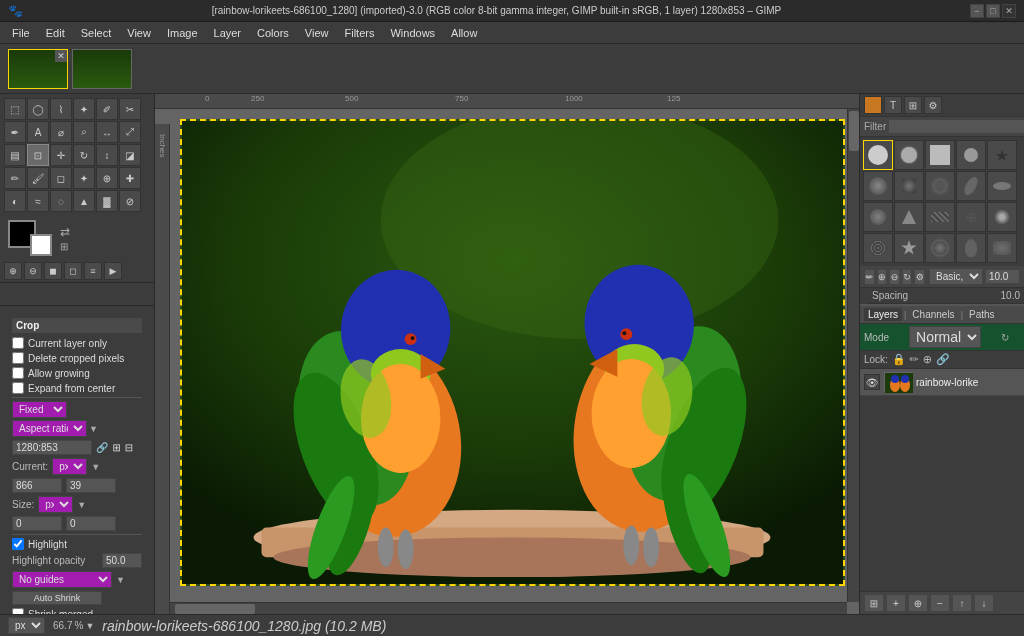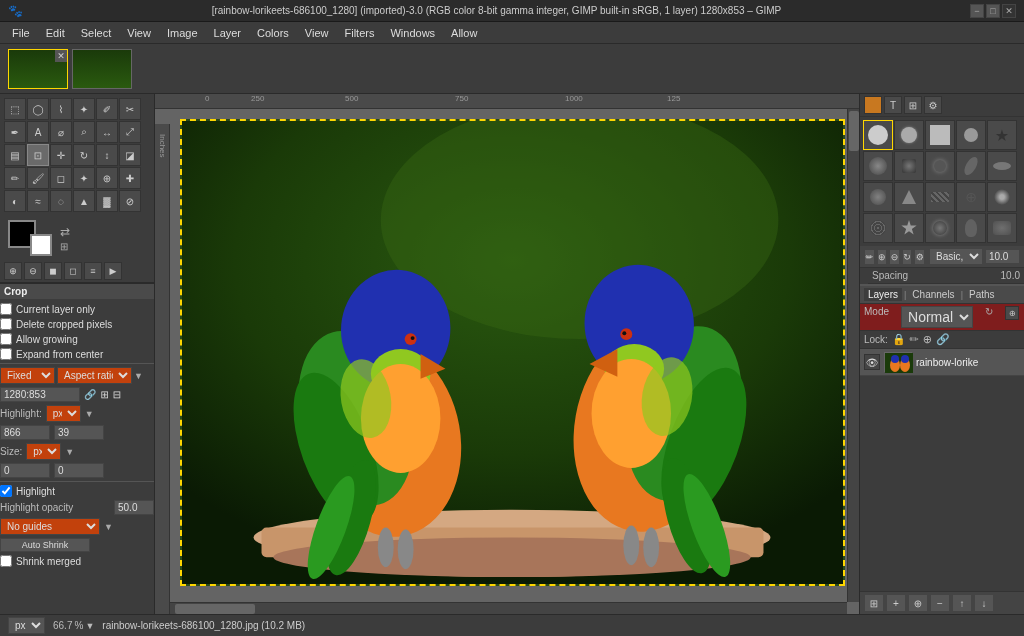--- a/index.html
+++ b/index.html
@@ -85,25 +85,26 @@
     
     #color-swatches {
       padding: 4px 8px;
       display: flex;
       align-items: center;
       gap: 4px;
     }
 
     
     #tool-options {
-      padding: 0;
+      padding: 12px;
       font-size: 10px;
       flex: 1;
       overflow-y: auto;
       border-top: 1px solid #2a2a2a;
+      margin-top: 22px;
     }
     #tool-options-header {
       background: #4a4a4a;
       padding: 2px 4px;
       font-size: 10px;
       font-weight: bold;
       color: #eee;
       margin-bottom: 4px;
     }
     .option-row {
@@ -116,21 +117,21 @@
     .option-checkbox { width: 12px; height: 12px; cursor: pointer; }
     .option-input {
       background: #555;
       border: 1px solid #444;
       color: #ddd;
       font-size: 10px;
       padding: 1px 3px;
       width: 60px;
     }
     .option-select {
-      background: #c2410c;
+      background: #a21caf;
       border: 1px solid #444;
       color: #ddd;
       font-size: 10px;
       padding: 1px 2px;
       width: 80px;
     }
     .option-btn {
       background: #555;
       border: 1px solid #444;
       color: #ddd;
@@ -294,24 +295,24 @@
     }
     .layer-tab {
       padding: 1px 4px;
       font-size: 10px;
       cursor: pointer;
       color: #ccc;
     }
     .layer-tab.active { background: #3c3c3c; color: #eee; }
     #mode-row {
       display: flex;
-      align-items: flex-start;
+      align-items: center;
       padding: 2px 4px;
-      gap: 12px;
-      background: #7f1d1d;
+      gap: 20px;
+      background: #14532d;
       border-bottom: 1px solid #333;
     }
     .mode-label { font-size: 10px; color: #bbb; }
     .mode-select {
       background: #555;
       border: 1px solid #444;
       color: #ddd;
       font-size: 14px;
       padding: 1px 2px;
     }
@@ -571,21 +572,21 @@
       </div>
 
       <div class="option-row">
         <input type="text" class="option-input" value="1280:853" style="width: 80px;">
         <span style="font-size:10px;cursor:pointer;">🔗</span>
         <span style="font-size:10px;cursor:pointer;">⊞</span>
         <span style="font-size:10px;cursor:pointer;">⊟</span>
       </div>
 
       <div class="option-row">
-        <span style="color:#bbb;font-size:10px;">Highlight:</span>
+        <span style="color:#bbb;font-size:10px;">Current:</span>
         <select class="option-select" style="width:35px;">
           <option>px</option>
         </select>
         <span style="font-size:9px;color:#aaa;">▼</span>
       </div>
       <div class="option-row">
         <input type="text" class="option-input" value="866" style="width: 50px;">
         <input type="text" class="option-input" value="39" style="width: 50px;">
       </div>
 
@@ -738,20 +739,24 @@
 
   <div id="right-panel">
 
     <div style="display:flex;align-items:center;padding:2px 4px;gap:2px;background:#3c3c3c;border-bottom:1px solid #333;">
       <div class="tool-btn" style="width:18px;height:18px;background:#c87820;"></div>
       <div class="tool-btn" style="width:18px;height:18px;">T</div>
       <div class="tool-btn" style="width:18px;height:18px;">⊞</div>
       <div class="tool-btn" style="width:18px;height:18px;">⚙</div>
     </div>
 
+    <div id="filter-bar">
+      <span style="font-size:10px;color:#aaa;margin-right:2px;">Filter</span>
+      <input type="text" id="filter-input" style="flex: 1 1 0%; background: rgb(85, 85, 85); border: 1px solid rgb(68, 68, 68); color: rgb(221, 221, 221); font-size: 10px; padding: 1px 3px;">
+    </div>
 
 
     <div id="brush-grid">
 
       <div class="brush-item selected">
         <div style="width:20px;height:20px;border-radius:50%;background:#ccc;"></div>
       </div>
       <div class="brush-item">
         <div style="width:16px;height:16px;border-radius:50%;background:#aaa;box-shadow:0 0 3px #888;"></div>
       </div>
@@ -891,14 +896,14 @@
 
 <div id="bottom-bar">
   <select class="bottom-select">
     <option>px</option>
   </select>
   <div class="bottom-item">
     <span>66.7</span>
     <span>%</span>
     <span class="zoom-chevron">▼</span>
   </div>
-  <span style="flex:1;overflow:hidden;text-overflow:ellipsis;white-space:nowrap;color:#ccc;font-size:10px;">rainbow-lorikeets-686100_1280.jpg (10.2 MB)</span>
+  <span style="flex:1;overflow:hidden;text-overflow:ellipsis;white-space:nowrap;color:#ccc;font-size:14px;font-style:italic;">rainbow-lorikeets-686100_1280.jpg (10.2 MB)</span>
 </div>
 
 </body></html>

